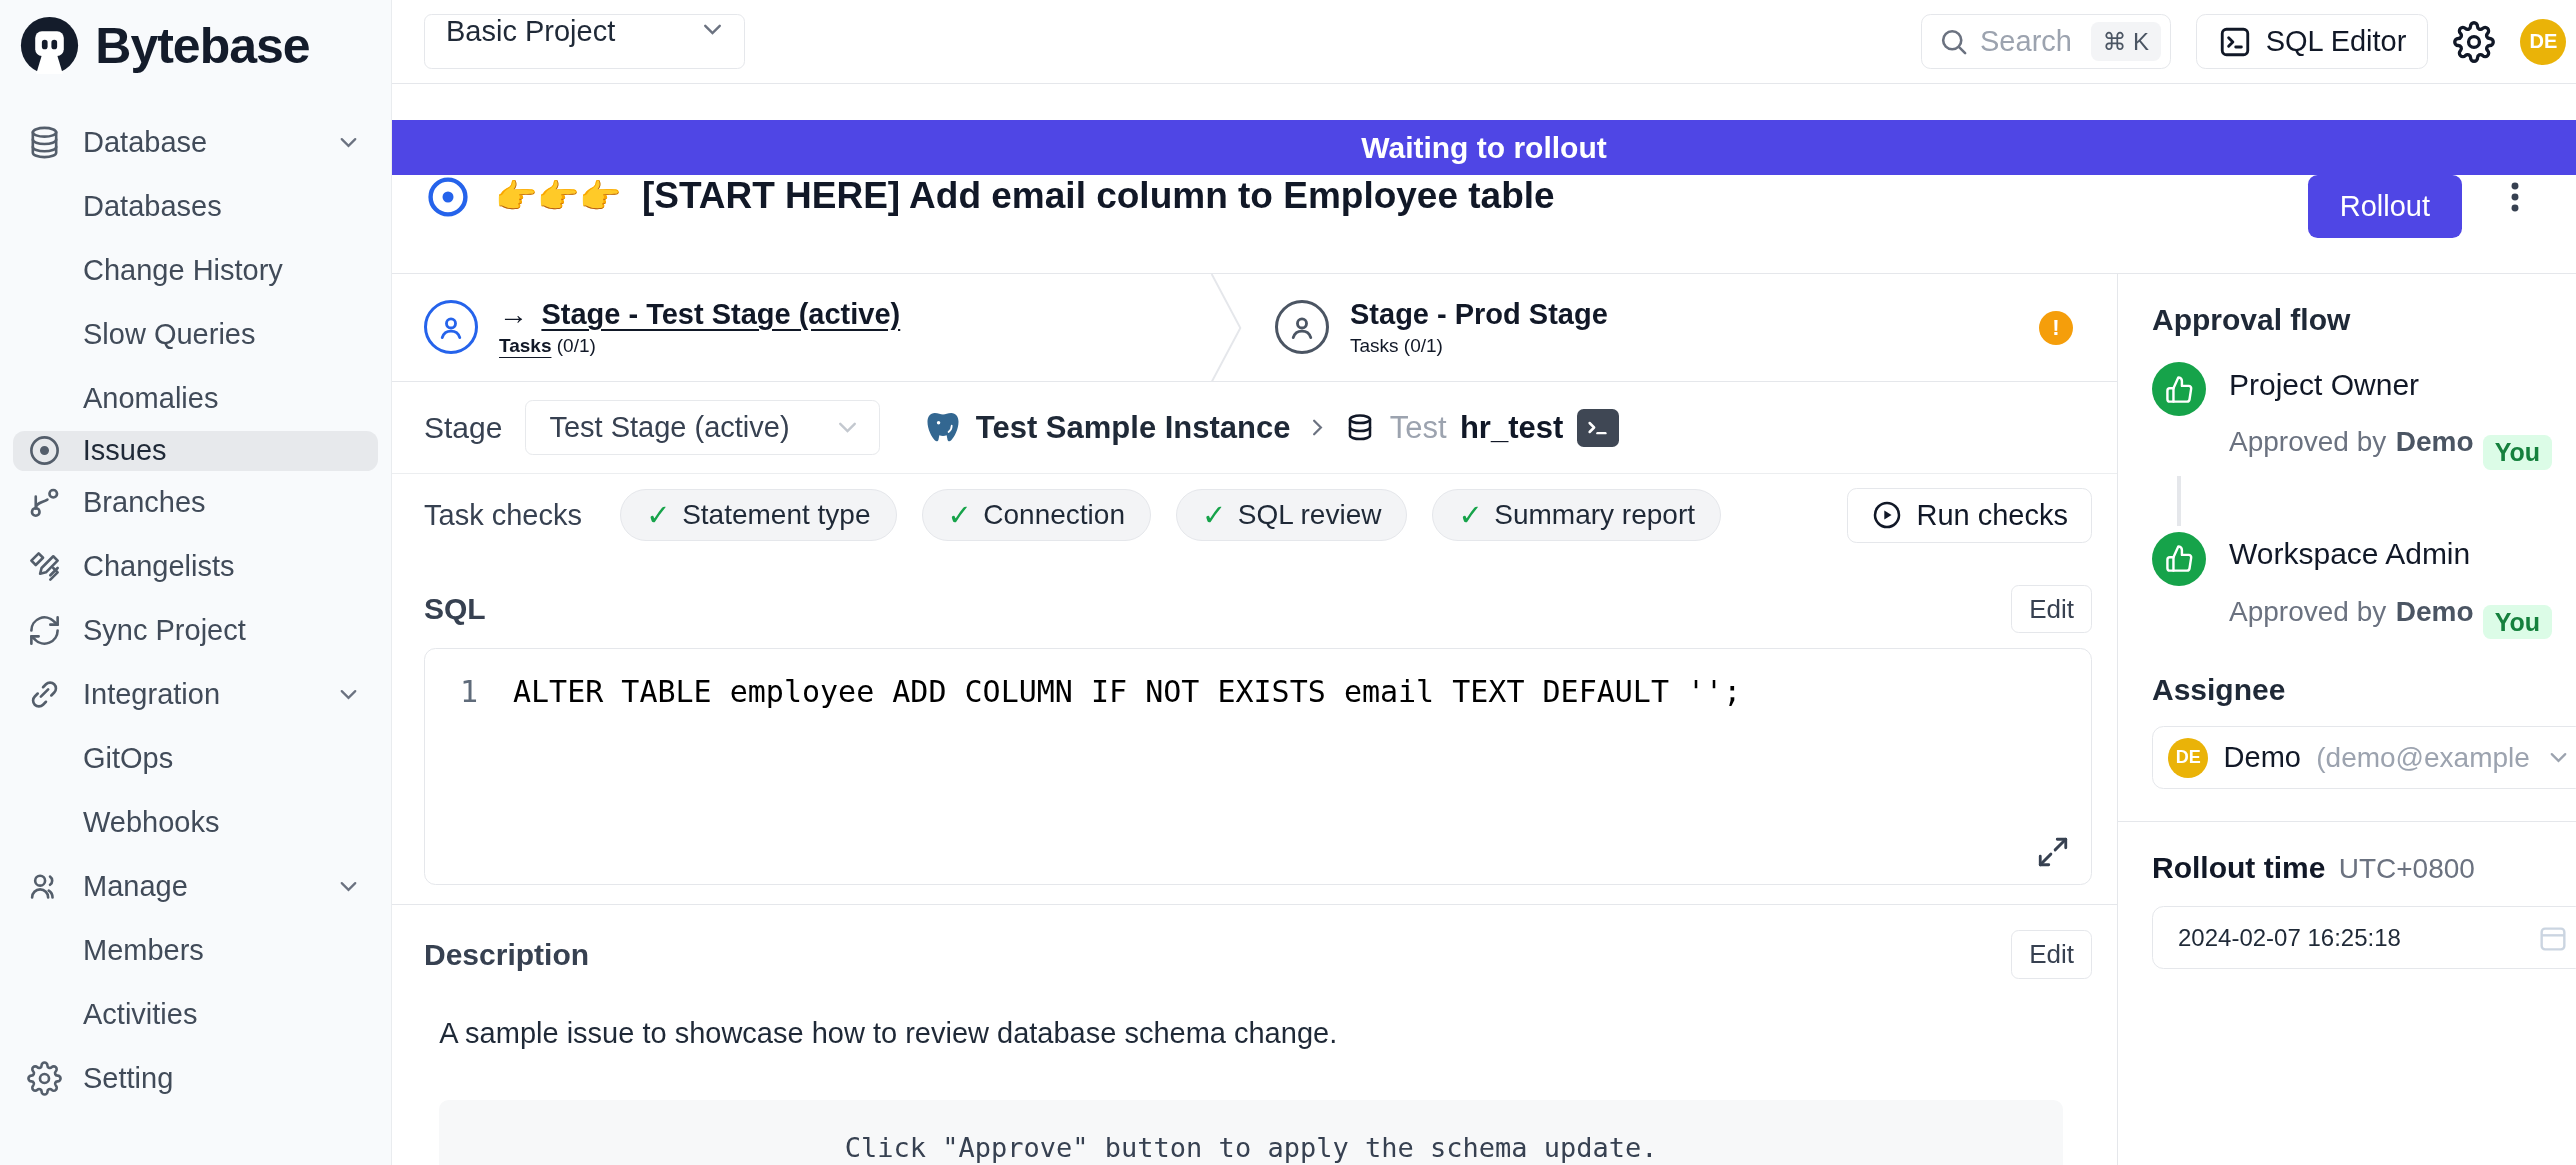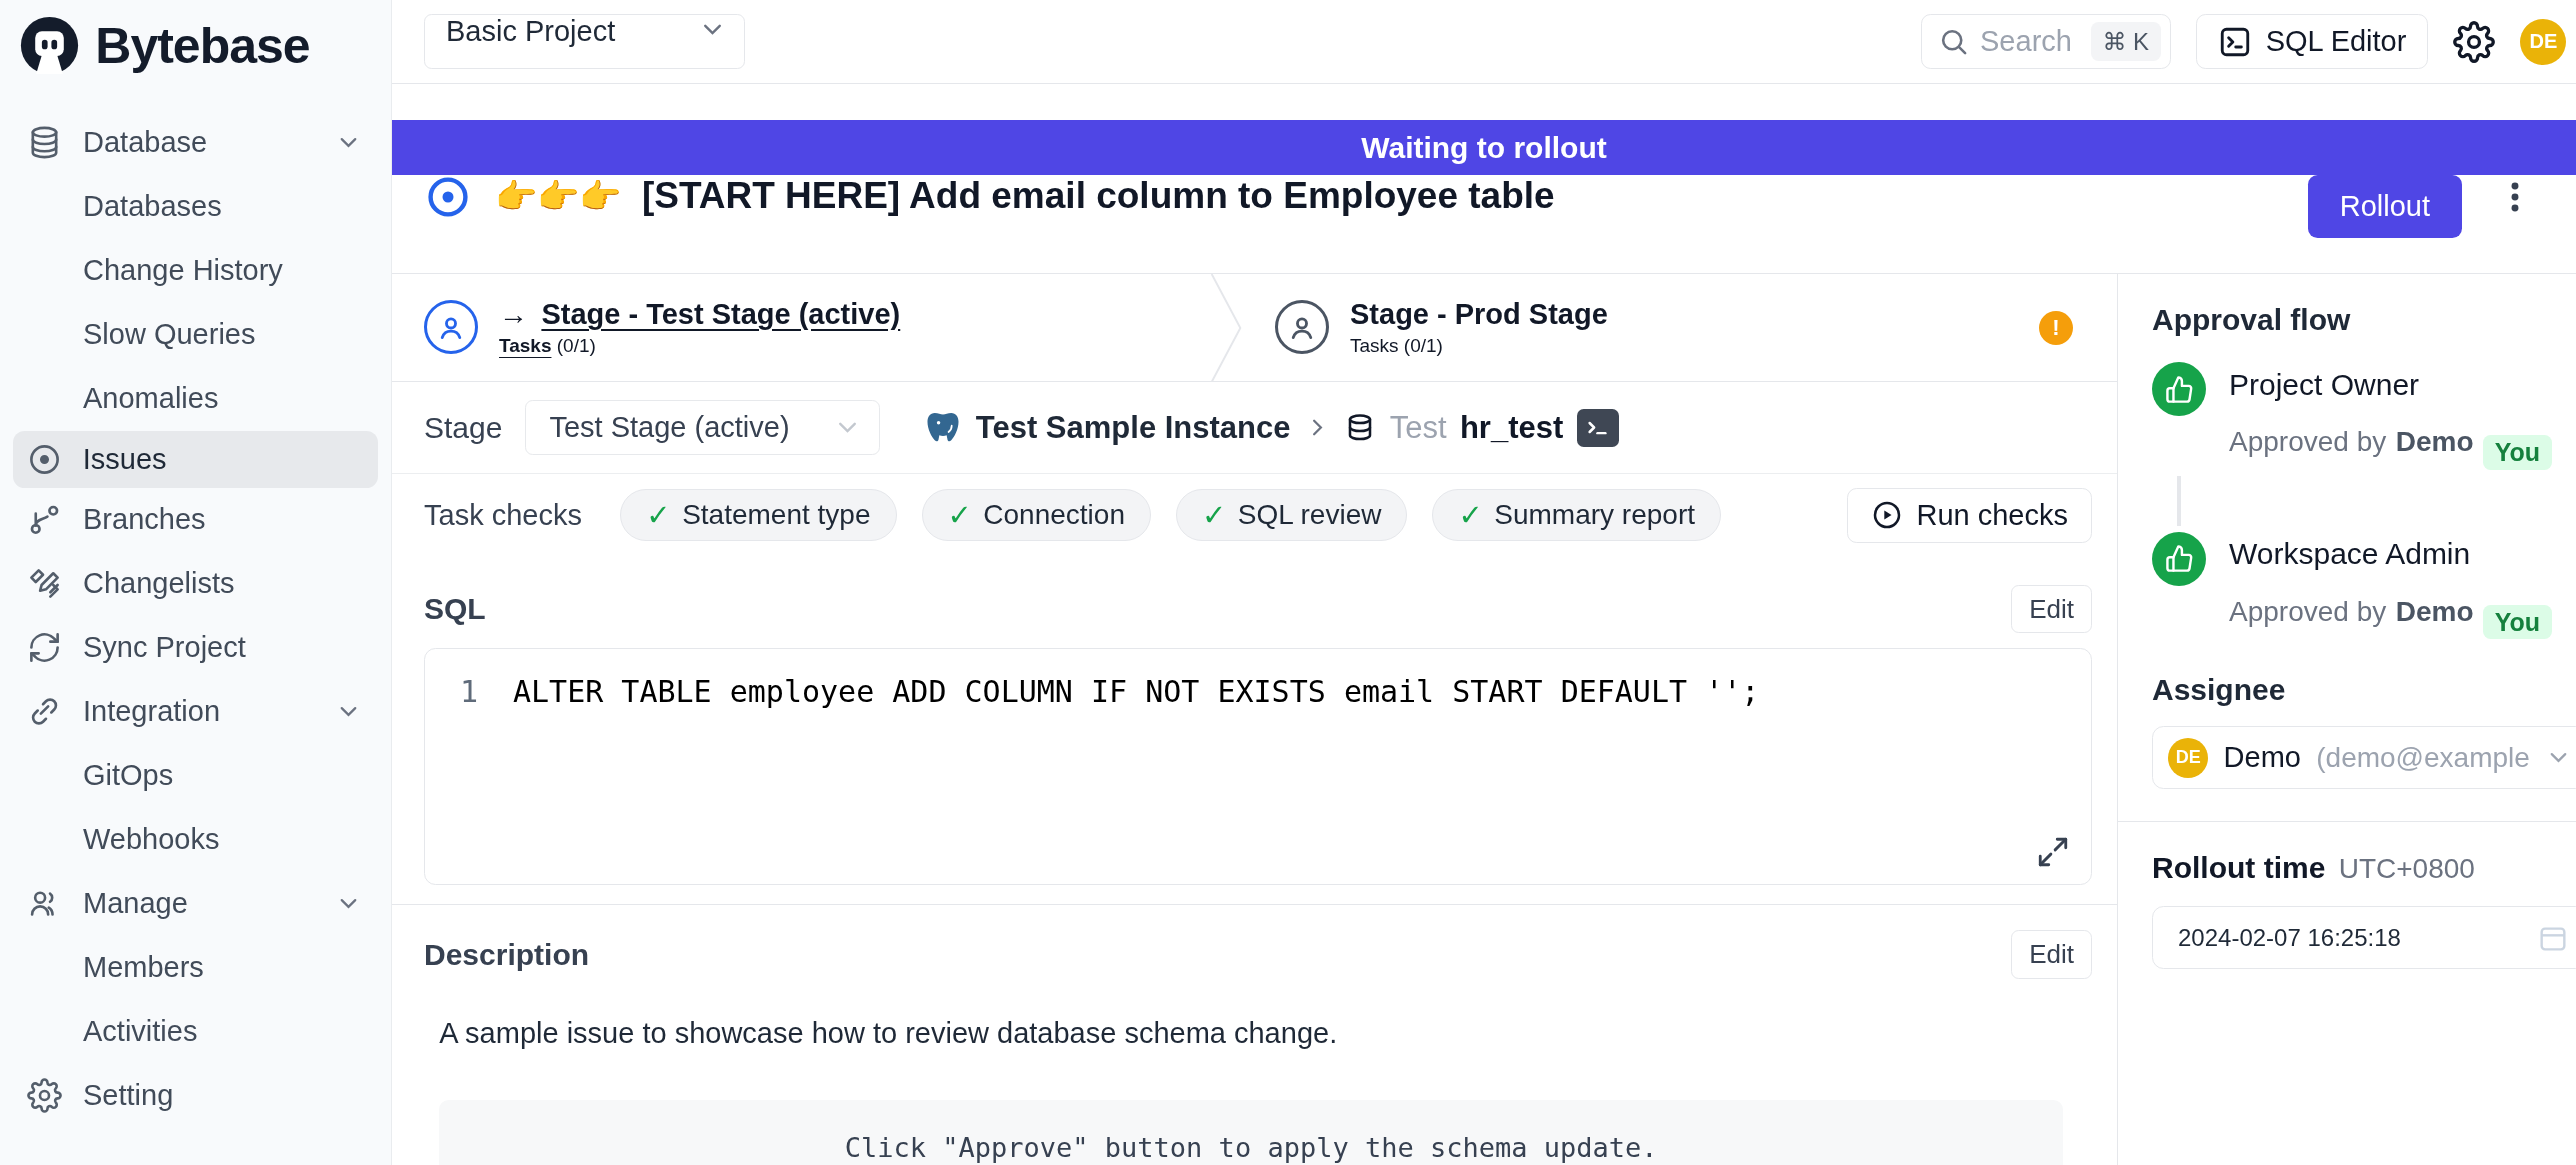--- a/index.html
+++ b/index.html
@@ -23,21 +23,21 @@
   .nav-item {
     height: 64px; display: flex; align-items: center; gap: 21px;
     padding: 0 29px 0 27px; color: #414b59; font-size: 29px; font-weight: 500;
     cursor: pointer;
   }
   .nav-item .nicon { width: 35px; min-width: 35px; height: 35px; color: #545e6b; }
   .nav-item .nlabel { flex: 1; }
   .nav-item .chev { width: 27px; height: 27px; color: #6b7280; }
   .nav-child { padding-left: 83px; }
   .nav-active {
-    margin: 0 13.4px; padding: 0 15.3px 0 13.4px; height: 57px;
+    margin: 0 13.4px; padding: 0 15.3px 0 13.4px; height: 40px;
     background: #e7e9ec; border-radius: 11.5px; color: #1f2937;
   }
 
   
   .main { flex: 1; display: flex; flex-direction: column; height: 100%; overflow: hidden; }
 
   .topbar {
     height: 84px; min-height: 84px; display: flex; align-items: center;
     border-bottom: 1.9px solid #e5e7eb; padding: 0 9.6px 0 32px; background: #fff;
   }
@@ -517,21 +517,21 @@
         </div>
 
         <div class="sql-sec">
           <div class="sec-head">
             <span class="sec-title">SQL</span>
             <button class="edit-btn">Edit</button>
           </div>
           <div class="code-block">
             <div class="code-line">
               <span class="lineno">1</span>
-              <span class="code-text"><span class="tok-kw">ALTER TABLE </span><span>employee </span><span class="tok-kw">ADD COLUMN </span><span class="tok-kw">IF </span><span class="tok-muted">NOT EXISTS </span><span>email </span><span>START </span><span class="tok-kw">DEFAULT </span><span class="tok-str">''</span><span>;</span></span>
+              <span class="code-text"><span class="tok-kw">ALTER TABLE </span><span>employee </span><span class="tok-kw">ADD COLUMN </span><span class="tok-kw">IF </span><span class="tok-muted">NOT EXISTS </span><span>email </span><span>TEXT </span><span class="tok-kw">DEFAULT </span><span class="tok-str">''</span><span>;</span></span>
             </div>
             <svg class="expand-ic" viewBox="0 0 24 24" fill="none" stroke="currentColor" stroke-width="2" stroke-linecap="round" stroke-linejoin="round">
                 <path d="M15 3h6v6"></path>
                 <path d="M21 3l-7.5 7.5"></path>
                 <path d="M9 21H3v-6"></path>
                 <path d="M3 21l7.5-7.5"></path>
               </svg>
           </div>
         </div>
 

